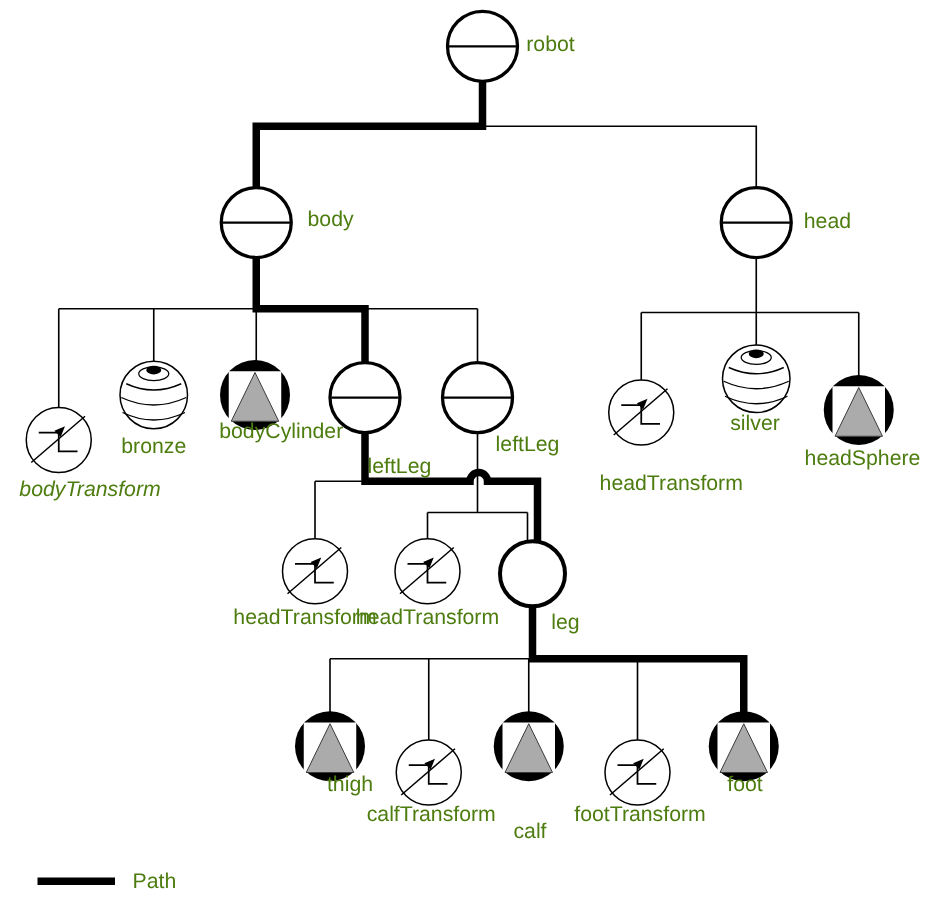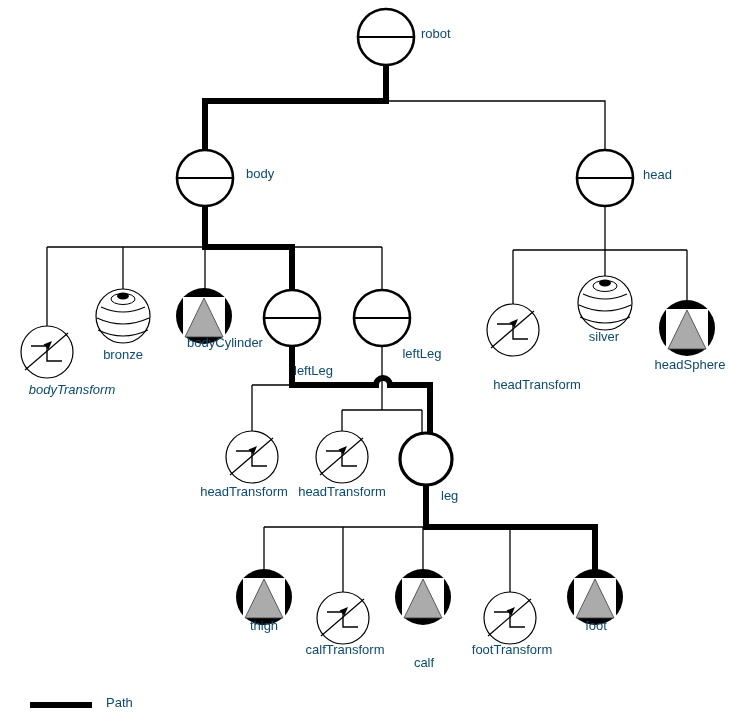--- a/index.html
+++ b/index.html
@@ -15,23 +15,23 @@
     font-family: "Liberation Sans", sans-serif;
     overflow: hidden;
   }
   .stage svg {
     position: absolute;
     left: 0;
     top: 0;
   }
   .lbl {
     position: absolute;
-    font-size: 13px;
+    font-size: 17px;
     line-height: 1.05;
-    color: #0c4a6e;
+    color: #4d7c0f;
     white-space: nowrap;
   }
   .lbl.c {
     transform: translateX(-50%);
   }
 </style>
 </head>
 <body>
 
 <div class="stage">
@@ -131,20 +131,20 @@
   <span class="lbl c" style="left:123px; top:348px;">bronze</span>
   <span class="lbl c" style="left:225px; top:336px;">bodyCylinder</span>
   <span class="lbl" style="left:294px; top:347px;margin-top:17px;">leftLeg</span>
   <span class="lbl c" style="left:422px; top:347px;">leftLeg</span>
   <span class="lbl c" style="left:537px; top:358px;margin-top:20px;">headTransform</span>
   <span class="lbl c" style="left:604px; top:330px;">silver</span>
   <span class="lbl c" style="left:690px; top:358px;">headSphere</span>
   <span class="lbl c" style="left:244px; top:485px;">headTransform</span>
   <span class="lbl c" style="left:342px; top:485px;">headTransform</span>
   <span class="lbl" style="left:441px; top:489px;">leg</span>
-  <span class="lbl c" style="left:264px; top:619px;">thigh</span>
+  <span class="lbl c" style="left:280px; top:619px;">thigh</span>
   <span class="lbl c" style="left:345px; top:643px;">calfTransform</span>
   <span class="lbl c" style="left:424px; top:619px;margin-top:37px;">calf</span>
   <span class="lbl c" style="left:512px; top:643px;">footTransform</span>
   <span class="lbl c" style="left:596px; top:619px;">foot</span>
 
   <span class="lbl" style="left:106px; top:696px;">Path</span>
 </div>
 
 </body></html>

